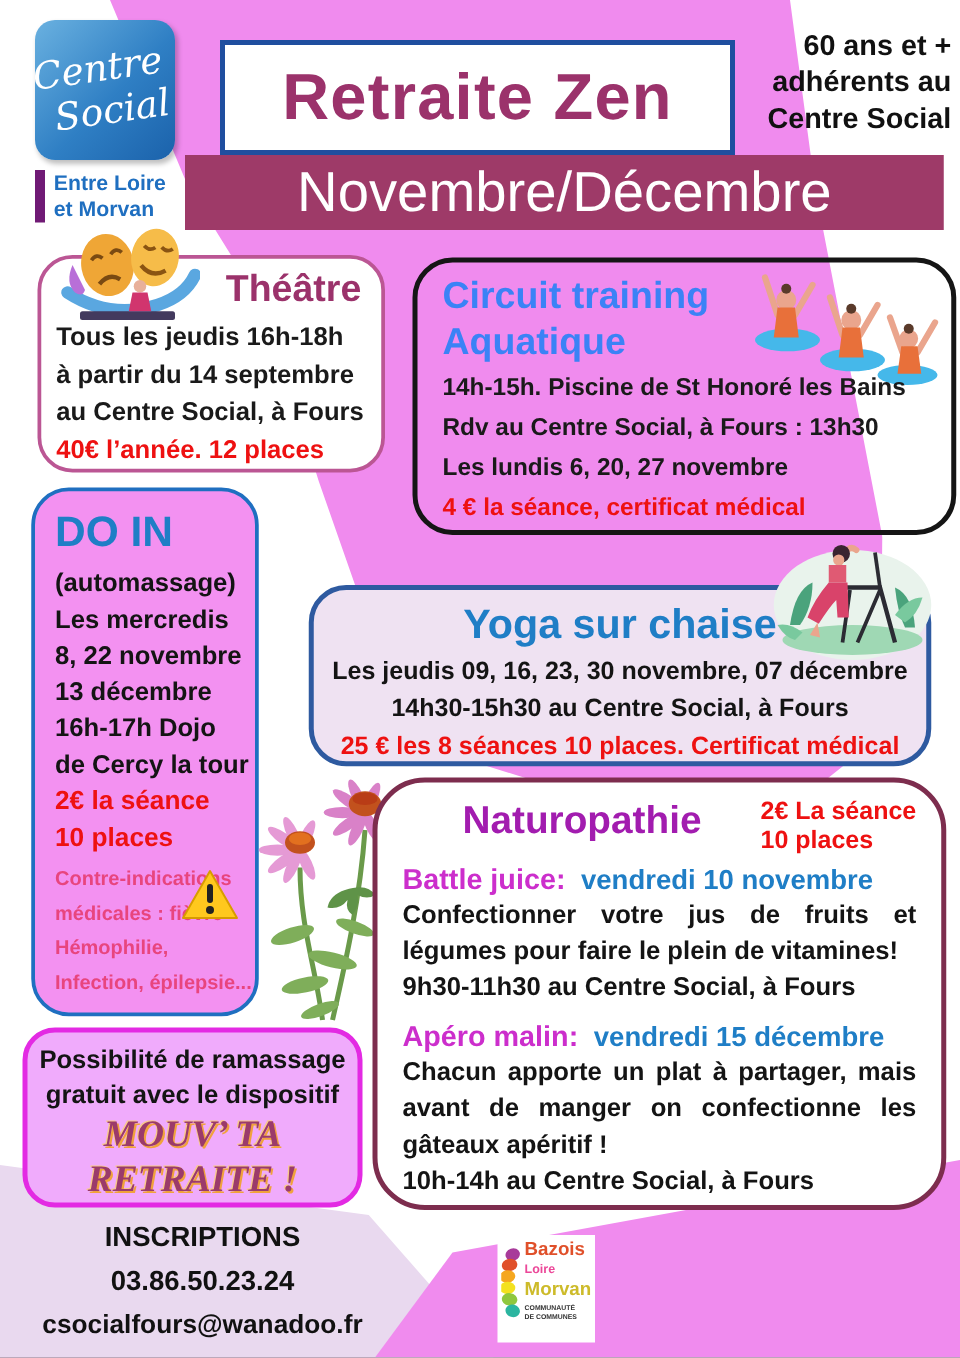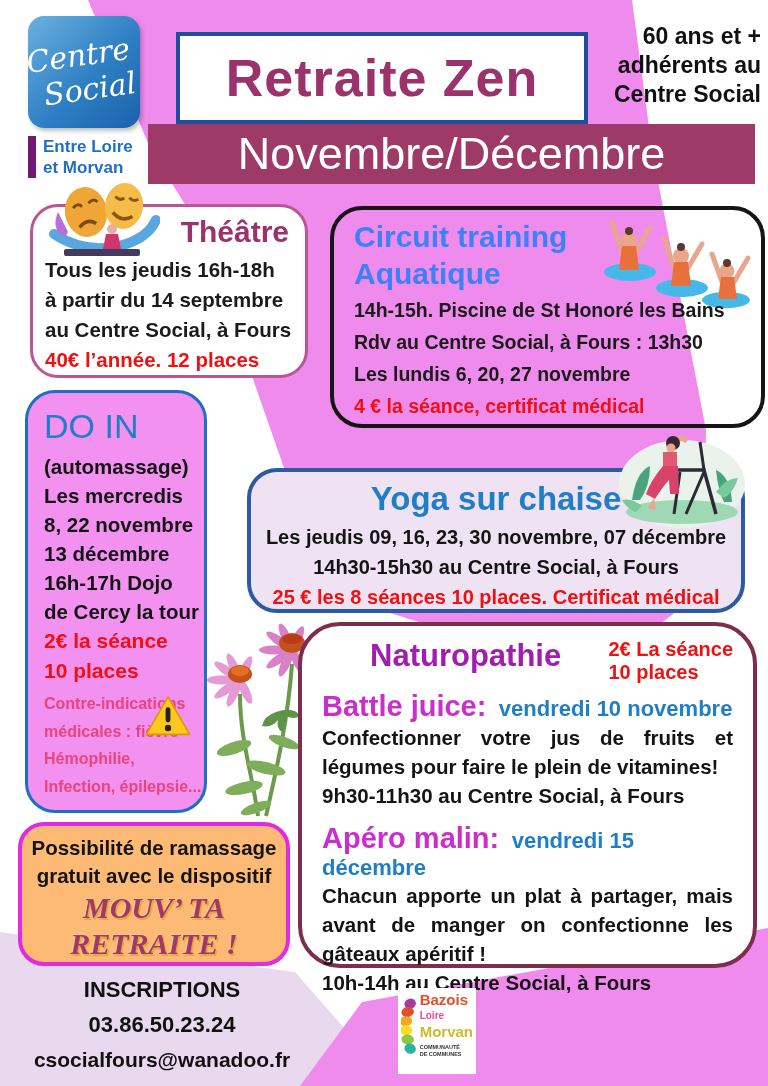--- a/index.html
+++ b/index.html
@@ -36,46 +36,46 @@
   #theatre-lines{left:12px;top:48px;font-weight:bold;font-size:20.5px;line-height:30px;color:#1a1a1a;white-space:nowrap;}
   #masks-icon{left:48px;top:182px;width:112px;height:78px;}
   
   #circuit-box{left:330px;top:206px;width:427px;height:214px;border:4px solid #151515;border-radius:32px;}
   #circuit-title{left:20px;top:8px;color:#3b82f6;font-weight:bold;font-size:30px;line-height:37px;}
   #swim-icon{right:4px;top:0px;width:165px;height:100px;}
   #circuit-lines{left:20px;top:84px;font-weight:bold;font-size:19.5px;line-height:32px;color:#1a1a1a;white-space:nowrap;}
   
   #doin-box{left:25px;top:390px;width:182px;height:423px;background:#f391f1;
     border:3.5px solid #1f6fc0;border-radius:30px;padding:14px 0 0 16px;box-sizing:border-box;}
-  #doin-title{color:#1f7ec6;font-weight:normal;font-size:34px;margin-bottom:6px;}
+  #doin-title{color:#1f7ec6;font-weight:bold;font-size:34px;margin-bottom:6px;}
   .doin-line{font-weight:bold;font-size:20.5px;line-height:29px;color:#141414;white-space:nowrap;}
   .doin-red{font-weight:bold;font-size:21px;line-height:30px;color:#ee1111;}
   .doin-warn{font-weight:bold;font-size:16px;line-height:27.5px;color:#e8457e;white-space:nowrap;}
   #warn-icon{right:12px;bottom:72px;width:48px;height:44px;}
   
   #yoga-box{left:247px;top:468px;width:498px;height:145px;background:#efe2f2;
     border:4px solid #2e5aa0;border-radius:30px;text-align:center;padding-top:8px;box-sizing:border-box;}
   #yoga-title{color:#1f7ec6;font-weight:bold;font-size:33px;margin-bottom:4px;}
   .yoga-line{font-weight:bold;font-size:20px;line-height:30px;color:#141414;white-space:nowrap;}
   .yoga-red{font-weight:bold;font-size:20px;line-height:30px;color:#ee1111;white-space:nowrap;}
   #yoga-icon{left:616px;top:426px;width:132px;height:104px;}
   #flowers-icon{left:204px;top:620px;width:128px;height:212px;}
   
   #naturo-box{left:298px;top:622px;width:459px;height:346px;background:#fff;
     border:4px solid #7d2d4e;border-radius:42px;padding:12px 20px;box-sizing:border-box;}
   #naturo-head{display:flex;align-items:flex-start;}
   #naturo-title{margin-left:48px;color:#a21caf;font-weight:bold;font-size:31px;}
   #naturo-price{margin-left:auto;color:#ee1111;font-weight:bold;font-size:20px;line-height:23px;}
   .event-head{margin-top:6px;}
-  .event-label{color:#cc2ecc;font-weight:bold;font-size:29px;}
+  .event-label{color:#cc2ecc;font-weight:bold;font-size:23px;}
   .event-date{color:#1f7ec6;font-weight:bold;font-size:22px;margin-left:8px;}
   .event-desc{font-weight:bold;font-size:20.5px;line-height:29px;color:#141414;text-align:justify;}
   .event-sched{font-weight:bold;font-size:20.5px;line-height:29px;color:#141414;}
   
-  #ram-box{left:18px;top:822px;width:272px;height:144px;background:#fdba74;border:4px solid #e32ae3;
+  #ram-box{left:18px;top:822px;width:272px;height:144px;background:#f0abfc;border:4px solid #e32ae3;
     border-radius:26px;text-align:center;padding-top:8px;box-sizing:border-box;}
   .ram-line{font-weight:bold;font-size:20.5px;line-height:28px;color:#141414;}
   .ram-hl{font-family:"Liberation Serif",serif;font-style:italic;font-weight:bold;font-size:30px;
     line-height:36px;color:#9b3a6b;text-shadow:1.5px 1.5px 0 #f0a23c,-1px -1px 0 #f8c98a;}
   #inscriptions{left:12px;top:972px;width:300px;text-align:center;color:#111;font-weight:bold;}
   #insc-title,#insc-phone{font-size:22px;line-height:35px;}
   #insc-email{font-size:21px;line-height:35px;}
   
   #logos{left:398px;top:988px;display:flex;gap:13px;align-items:flex-start;flex-direction:column;}
   #bazois-tile{width:78px;height:86px;background:#fff;display:flex;padding:4px 3px;box-sizing:border-box;}

